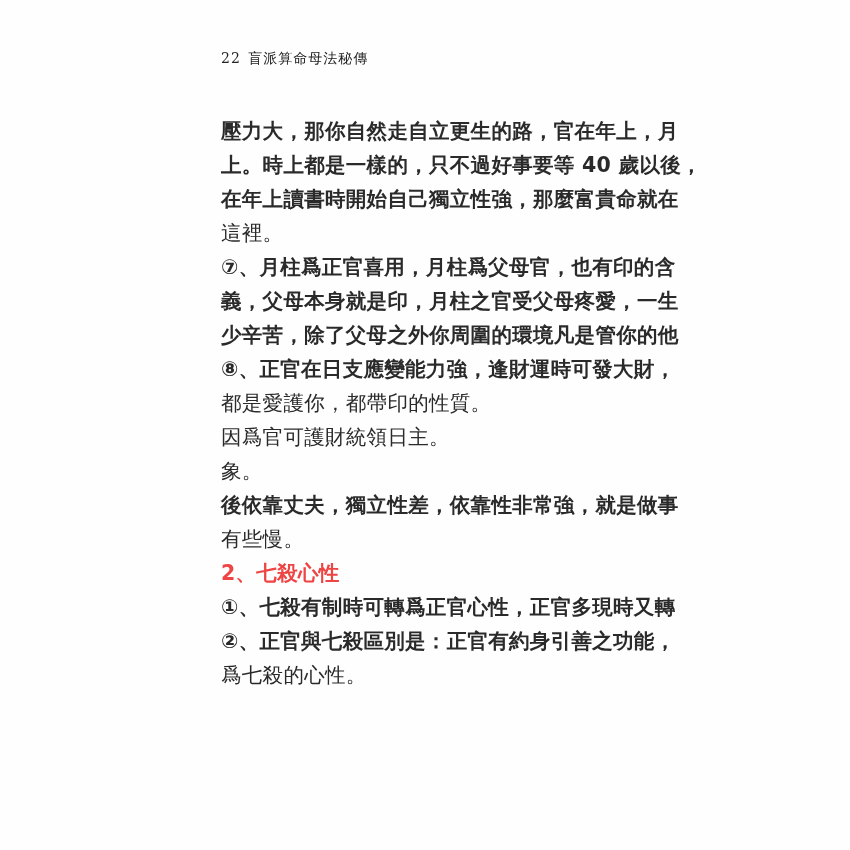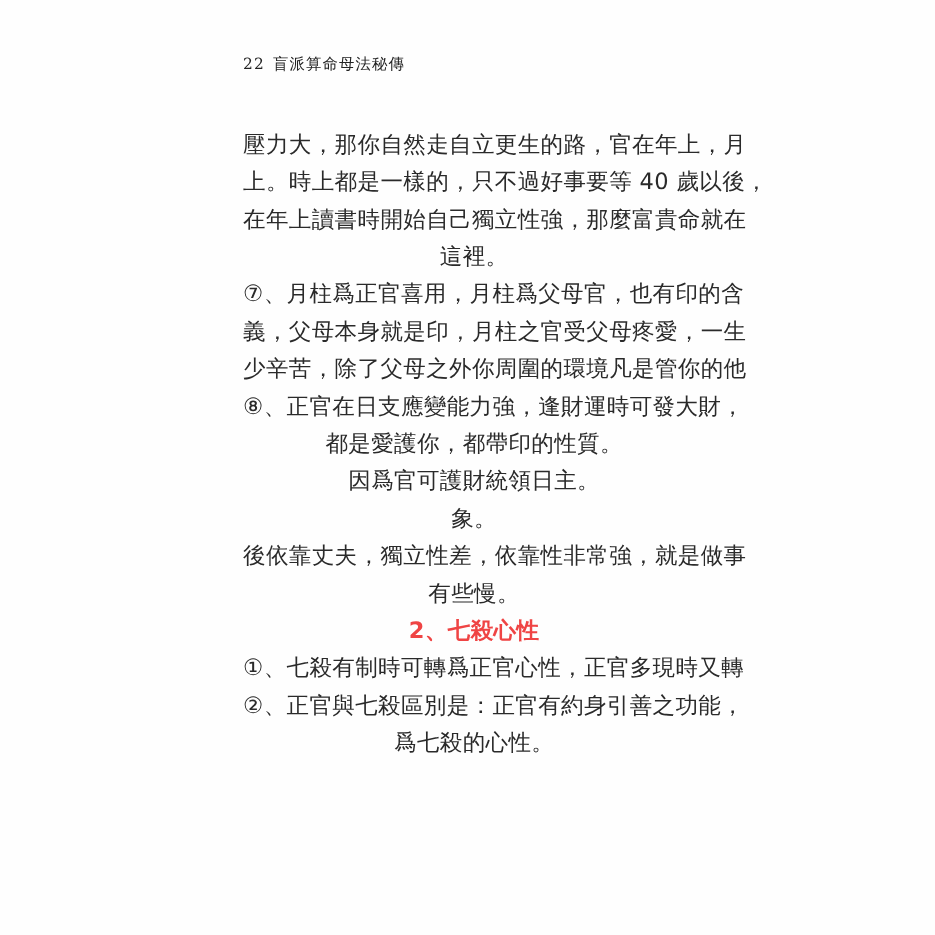--- a/index.html
+++ b/index.html
@@ -11,23 +11,22 @@
     letter-spacing: 1px; white-space: nowrap;
   }
   .header .num { margin-right: 2px; }
   .body {
     position: absolute; left: 221px; top: 114px; width: 420px;
     font-family: "DejaVu Sans", sans-serif; font-size: 20.5px; color: #2a2a2a;
   }
   .line {
     height: 34px; line-height: 34px; white-space: nowrap;
     letter-spacing: 0.3px;
-    text-align: center;
   }
-  .line.justify { text-align: justify; text-align-last: justify; }
+  .line.justify { text-align: justify; text-align-last: justify; font-weight: bold; }
   .heading { font-weight: bold; color: #ef4444; }
 </style>
 </head>
 <body>
 
 <div class="page">
   <div class="header">
     <span class="num">22</span>
     <span>盲派算命母法秘傳</span>
   </div>

